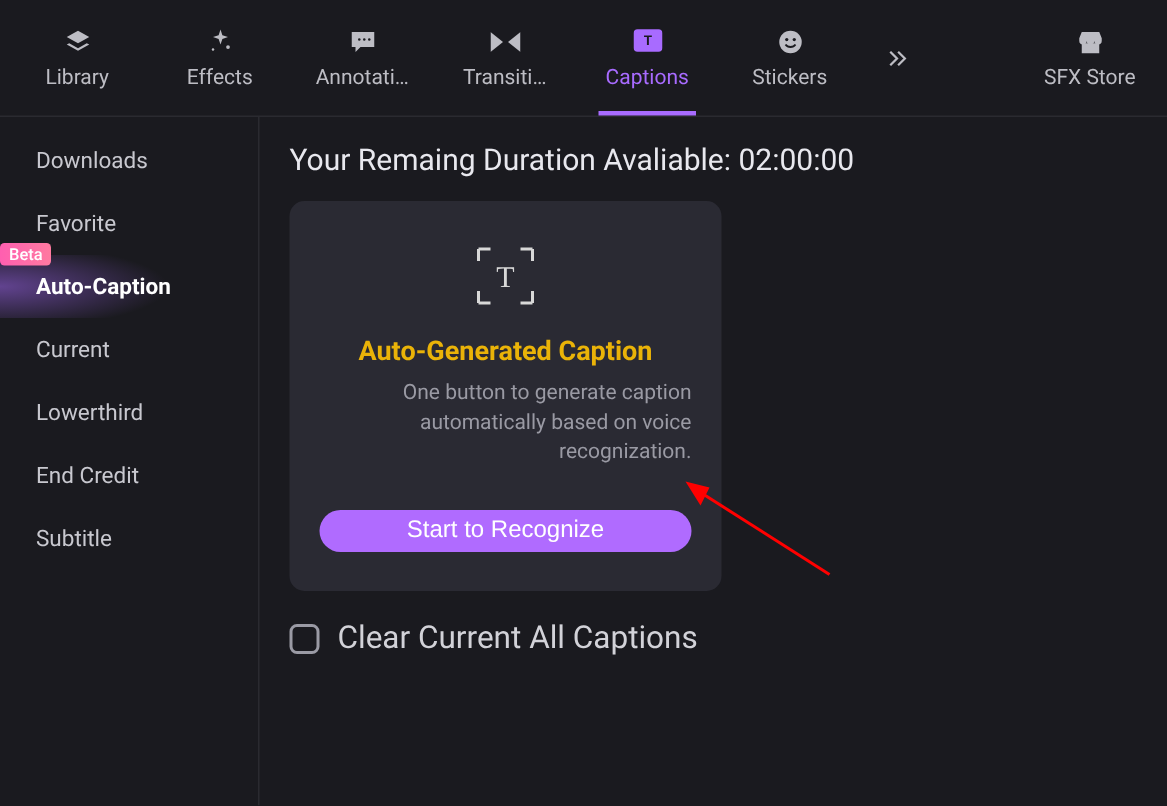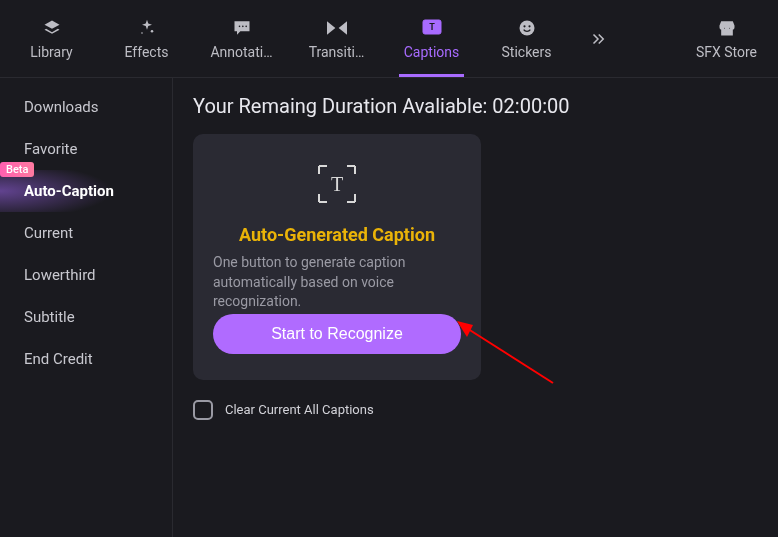--- a/index.html
+++ b/index.html
@@ -114,42 +114,42 @@
   .card-title {
     font-size: 18px;
     font-weight: 700;
     color: #eab308;
     margin-bottom: 8px;
     text-align: center;
   }
   .card-desc {
     font-size: 14px;
     color: #9a9aa4;
-    text-align: left;
+    text-align: right;
     line-height: 1.4;
-    margin-bottom: 2px;
+    margin-bottom: 28px;
   }
   .recognize-btn {
     width: 248px;
-    height: 40px;
+    height: 28px;
     background: #b06bff;
     border: none;
     border-radius: 20px;
     color: #fff;
     font-size: 16px;
     cursor: pointer;
     position: relative;
   }
 
   .clear-row {
     display: flex;
     align-items: center;
     gap: 12px;
     margin-top: 20px;
-    font-size: 13px;
+    font-size: 21px;
     color: #d2d2d8;
   }
   .checkbox {
     width: 20px; height: 20px;
     border: 2px solid #9a9aa4;
     border-radius: 5px;
     background: transparent;
     cursor: pointer;
   }
 
@@ -265,24 +265,24 @@
       <span class="beta-badge">Beta</span>
       <span>Auto-Caption</span>
     </div>
     <div class="side-item">
       <span>Current</span>
     </div>
     <div class="side-item">
       <span>Lowerthird</span>
     </div>
     <div class="side-item">
+      <span>End Credit</span>
+    </div>
+    <div class="side-item">
       <span>Subtitle</span>
-    </div>
-    <div class="side-item">
-      <span>End Credit</span>
     </div>
   </div>
 
   <div class="main">
     <div class="duration-line">
       <span>Your Remaing Duration Avaliable: </span><span>02:00:00</span>
     </div>
 
     <div class="card">
       <div class="card-icon">

